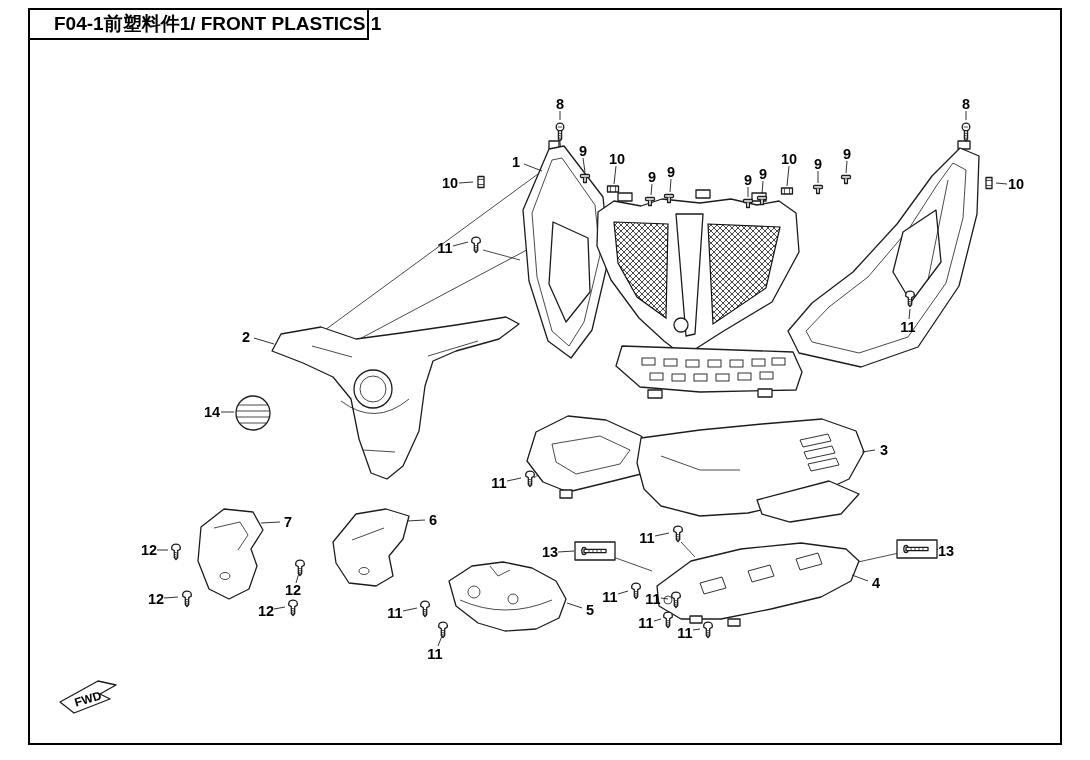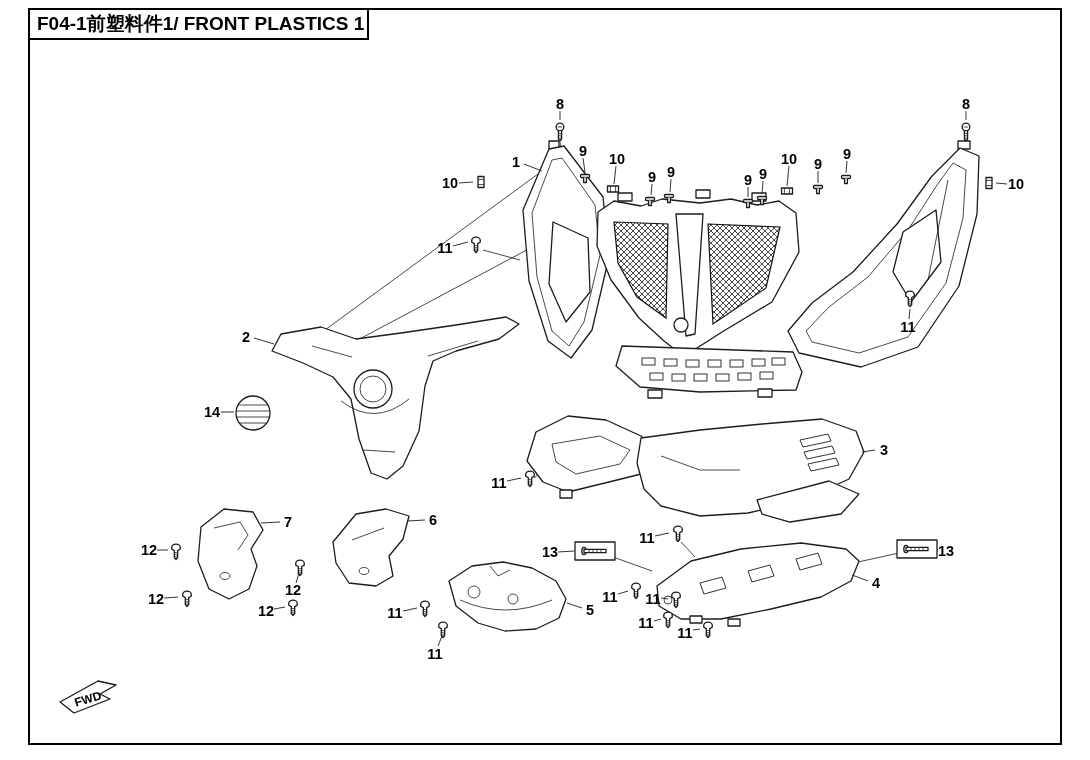--- a/index.html
+++ b/index.html
@@ -2,21 +2,21 @@
 <html><head>
 <meta charset="utf-8">
 <style>
   * { margin:0; padding:0; box-sizing:border-box; }
   html,body { background:#ffffff; font-family:"Liberation Sans", sans-serif; }
   .page { position:relative; width:1090px; height:760px; background:#fff; overflow:hidden; }
   .frame { position:absolute; left:28px; top:8px; width:1034px; height:737px; border:2px solid #000; }
   .title-box {
     position:absolute; left:28px; top:8px; width:341px; height:32px;
     border:2px solid #000; background:#fff; display:flex; align-items:center;
-    padding:0 7px; font-size:19px; font-weight:bold; white-space:nowrap; z-index:3;text-align:center;
+    padding:0 24px; font-size:19px; font-weight:bold; white-space:nowrap; z-index:3;text-align:center;
   }
   svg.diagram { position:absolute; left:0; top:0; z-index:2; }
   .part { fill:#ffffff; stroke:#1c1c1c; stroke-width:1.3; stroke-linejoin:round; }
   .thin { fill:none; stroke:#1c1c1c; stroke-width:0.8; stroke-linejoin:round; }
   .leader { stroke:#1c1c1c; stroke-width:0.9; }
   .slot { fill:#ffffff; stroke:#1c1c1c; stroke-width:0.9; }
   .mesh-fill { fill:url(#meshpat); stroke:#111; stroke-width:1.2; }
   text.callout {
     font-family:"Liberation Sans", sans-serif; font-size:14.5px; font-weight:bold;
     text-anchor:middle; dominant-baseline:central; fill:#000;

